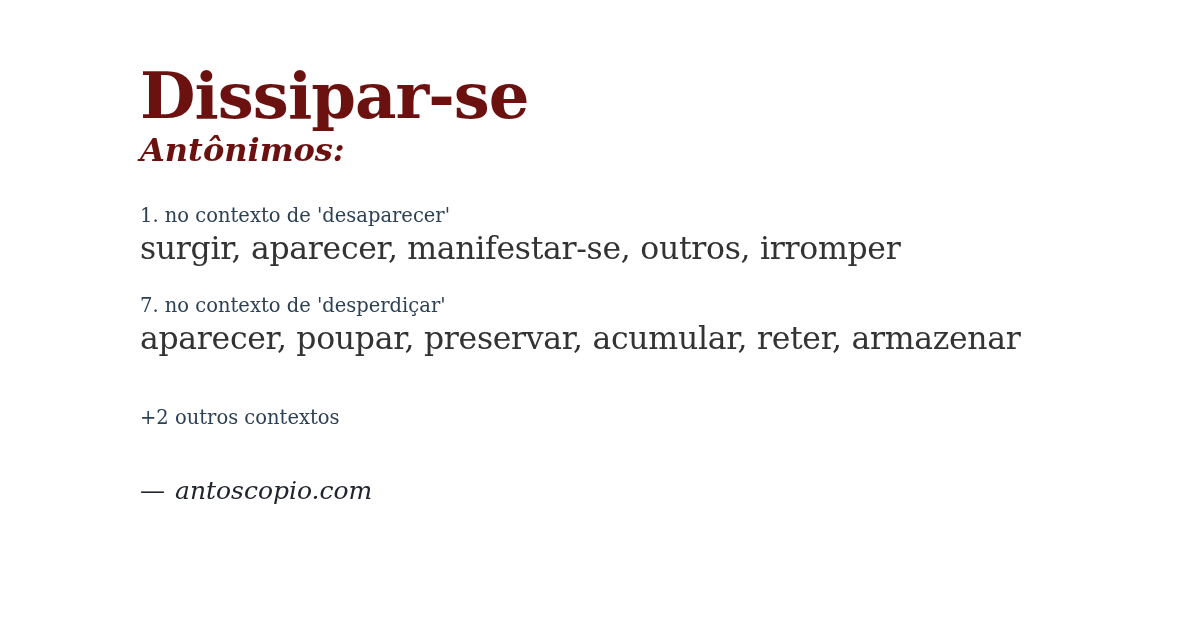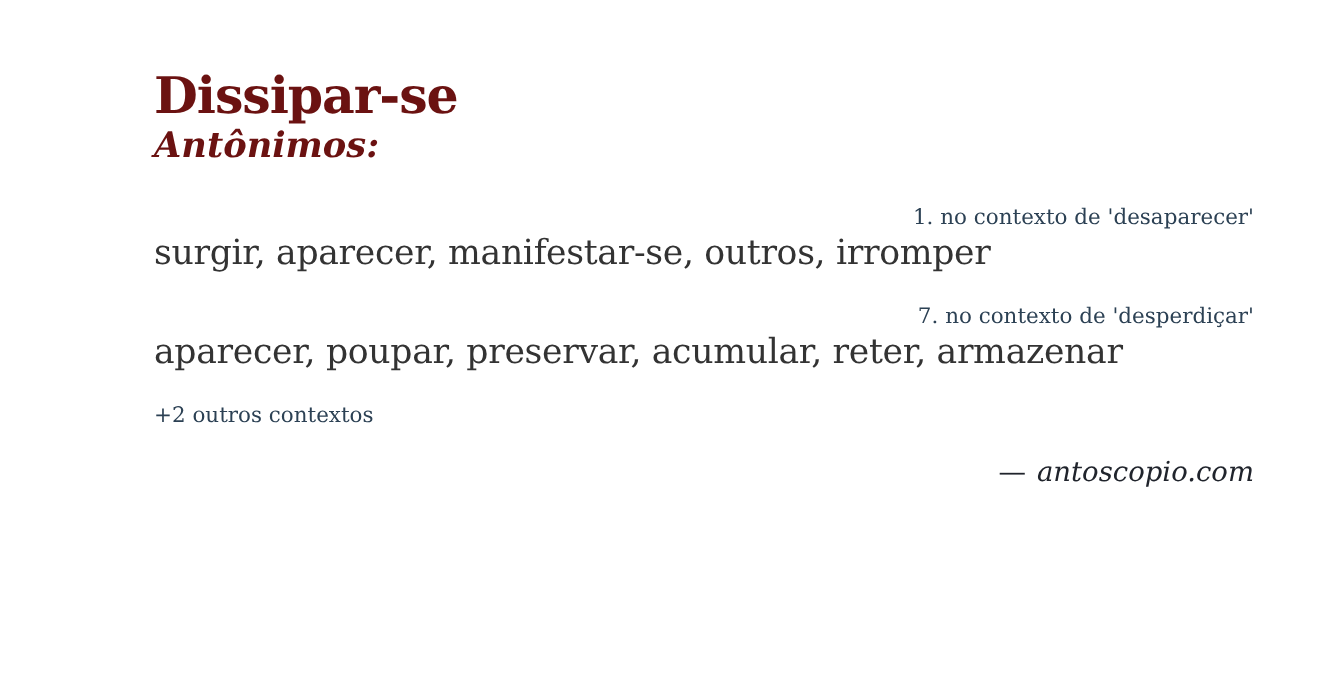--- a/index.html
+++ b/index.html
@@ -10,21 +10,21 @@
     overflow: hidden;
     font-family: "DejaVu Serif", serif;
   }
   .card {
     width: 1200px;
     height: 628px;
     padding: 64px 60px 0 140px;
     background: #ffffff;
   }
   .title {
-    font-size: 46px;
+    font-size: 64px;
     line-height: 1.0;
     font-weight: bold;
     color: #6b1211;
     letter-spacing: -1px;
   }
   .subtitle {
     font-size: 32px;
     line-height: 30px;
     font-weight: bold;
     font-style: italic;
@@ -34,40 +34,39 @@
   .contexts {
     margin-top: 39px;
   }
   .context-group {
     margin-bottom: 26px;
   }
   .context-label {
     font-size: 19.5px;
     line-height: 24px;
     color: #2c4154;
-    text-align: right;
   }
   .context-words {
     font-size: 31.5px;
     line-height: 40px;
     color: #333333;
     letter-spacing: -0.3px;
   }
   .more-contexts {
     font-size: 19.5px;
     line-height: 24px;
     color: #2c4154;
+    margin-top: 22px;
     display: inline-block;
   }
   .footer {
-    margin-top: 23px;
+    margin-top: 45px;
     font-size: 25px;
     line-height: 32px;
     color: #20242c;
-    text-align: right;
   }
   .footer .dash {
     font-style: normal;
     margin-right: 10px;
   }
   .footer .site {
     font-style: italic;
   }
 </style>
 </head>

